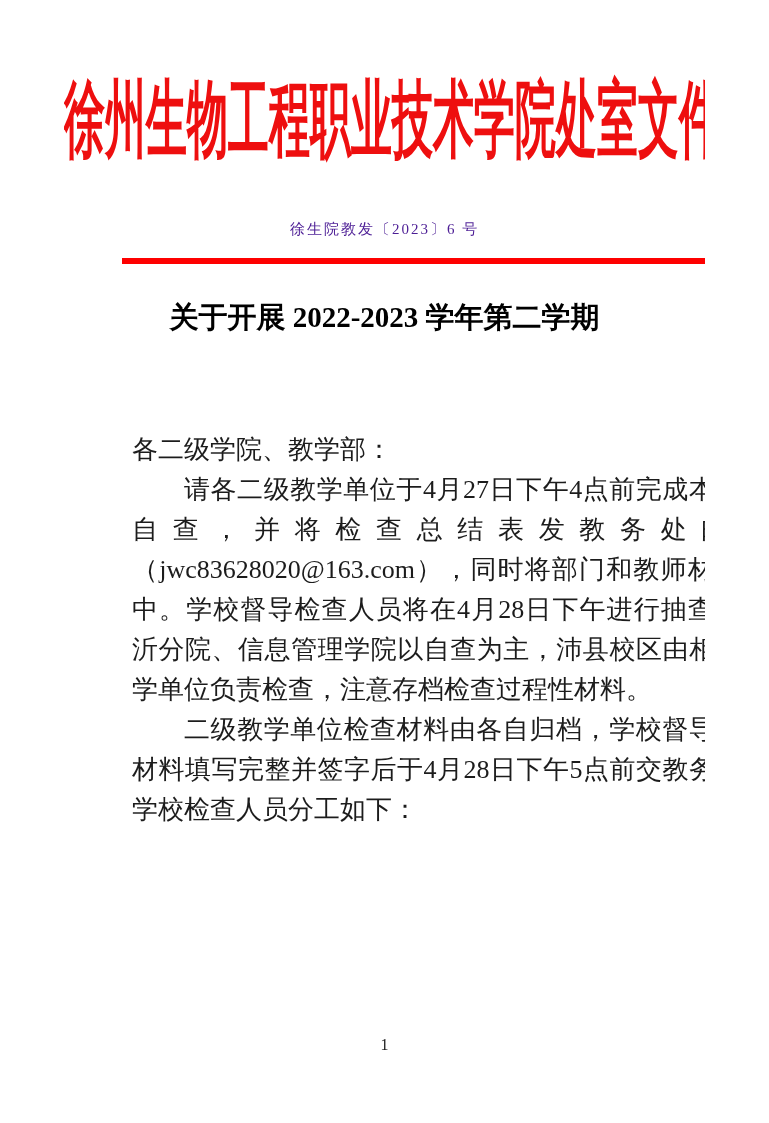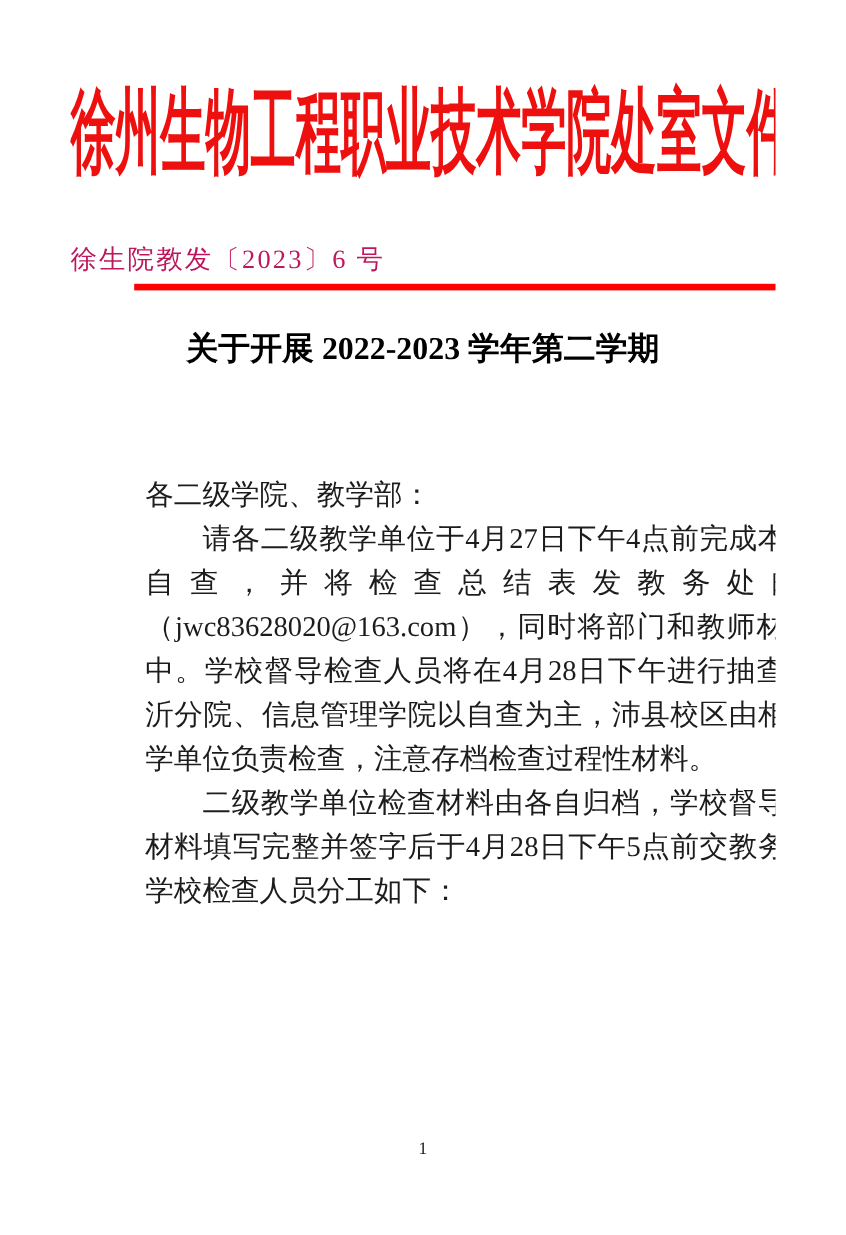--- a/index.html
+++ b/index.html
@@ -30,24 +30,24 @@
     white-space: nowrap;
     transform: scaleY(2.05);
     transform-origin: top center;
     font-family: "Liberation Serif", "DejaVu Serif", serif;
   }
   .doc-number {
     position: absolute;
     top: 220px;
     left: 0;
     width: 100%;
-    text-align: left;
-    font-size: 24px;
+    text-align: center;
+    font-size: 15px;
     letter-spacing: 2px;
-    color: #be185d;
+    color: #4c1d95;
   }
   .red-rule {
     position: absolute;
     top: 258px;
     left: 58px;
     width: 646px;
     height: 6px;
     background: #fe0000;
   }
   .doc-title {

